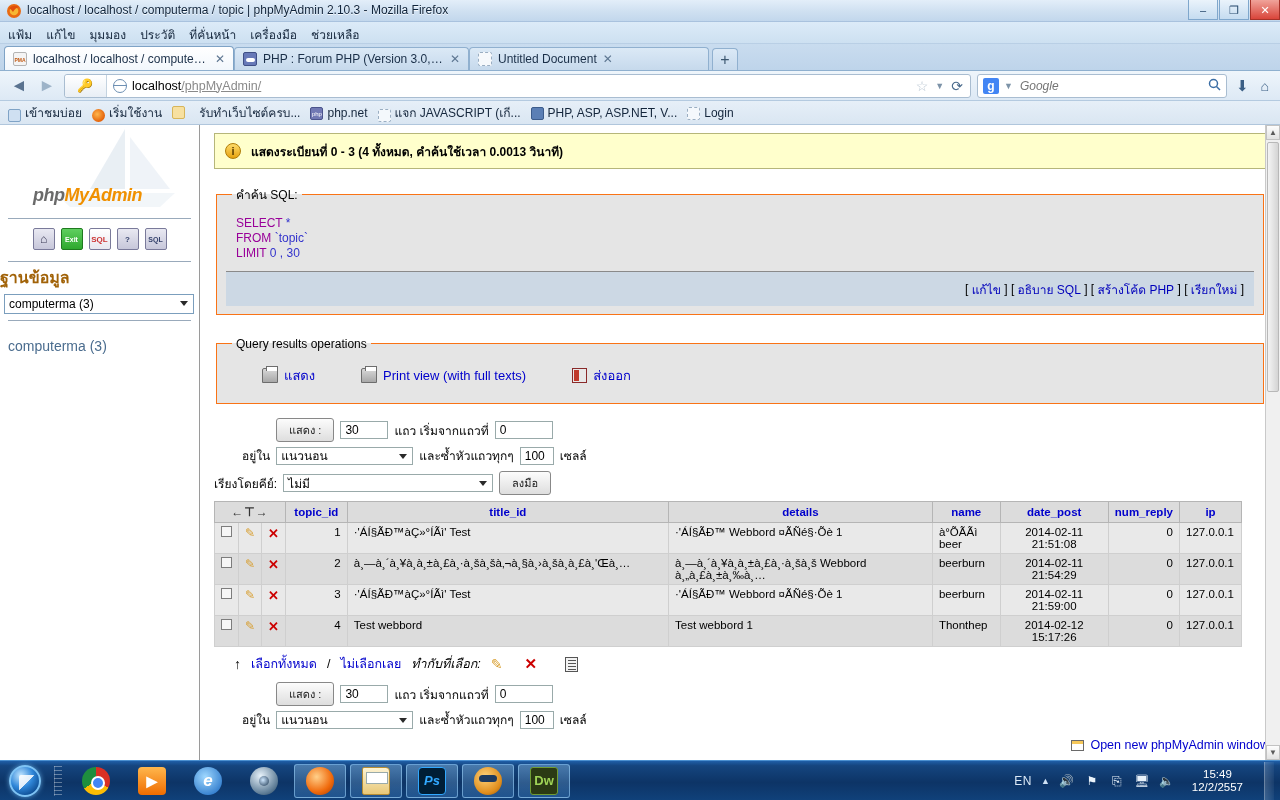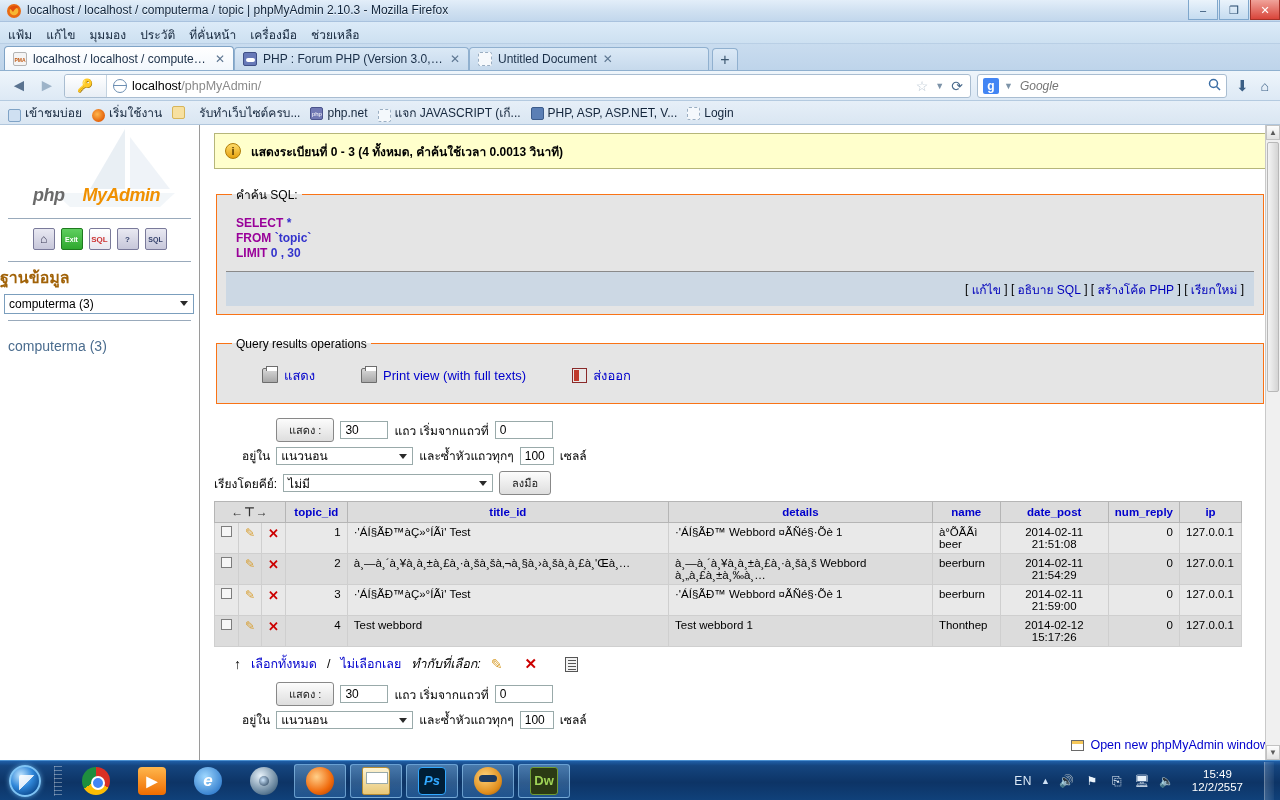--- a/index.html
+++ b/index.html
@@ -71,21 +71,21 @@
     position:relative; }
   .urlid { width:42px; height:22px; margin-left:-4px; display:flex; align-items:center;
     justify-content:center; background:linear-gradient(to bottom,#ffffff,#e8eef5);
     border-right:1px solid #c4d3e0; border-radius:3px 0 0 3px; }
   .keyico { font-size:13px; color:#4a6f9a; }
   .globeico { width:14px; height:14px; border-radius:50%; border:1.5px solid #6e90b3;
     margin:0 5px 0 6px; position:relative; flex:0 0 14px; }
   .globeico:after{ content:""; position:absolute; left:-1.5px; top:5px; width:14px;
     height:1.5px; background:#6e90b3; }
   .urltxt { font-size:12.5px; color:#000; }
-  .urltxt .dim { color:#8a8a8a; }
+  .urltxt .dim { color:#8a8a8a;text-decoration:underline; }
   .urlicons { margin-left:auto; display:flex; align-items:center; gap:7px; padding-right:3px; }
   .star { color:#b9c6d2; font-size:14px; }
   .caretdn { color:#7d93a8; font-size:9px; }
   .reload { color:#4a6b8c; font-size:14px; }
   .searchbar { width:250px; height:24px; background:#fff; border:1px solid #a9bdd1;
     border-radius:3px; display:flex; align-items:center; padding:0 5px; gap:5px; }
   .gbox { width:16px; height:16px; background:#4285f4; color:#fff; font-weight:bold;
     font-size:12px; text-align:center; line-height:16px; border-radius:2px; }
   .searchtxt { font-style:italic; color:#555; font-size:12px; }
   .magnify { margin-left:auto; color:#3b6ea5; font-size:13px; }
@@ -111,21 +111,21 @@
   .viewport { height: 635px; display:flex; background:#fff; position:relative; }
 
   .left { width:200px; background:#fff; border-right:1px solid #9a9a9a;
     position:relative; overflow:hidden; }
   .pma-logo-wrap { height:90px; position:relative; }
   .pma-ship { position:absolute; left:30px; top:2px; width:150px; height:88px;
     opacity:.22; }
   .pma-word { position:absolute; left:33px; top:60px; font-size:18px; font-weight:bold;
     font-style:italic; letter-spacing:-.5px; }
   .pma-word .a { color:#6a6a6a; }
-  .pma-word .b { color:#f09000;padding-left:18px; }
+  .pma-word .b { color:#f09000; }
   .sep { height:1px; background:#9ab; margin:3px 8px; }
   .iconrow { display:flex; gap:6px; justify-content:center; padding:6px 0 8px; }
   .sqico { width:22px; height:22px; border:1px solid #7a7a9a; border-radius:2px;
     background:linear-gradient(to bottom,#e9e9f2,#c7c7da);
     display:flex; align-items:center; justify-content:center;
     font-size:8px; font-weight:bold; }
   .sqico.home { color:#3a3a55; font-size:12px; }
   .sqico.exit { background:linear-gradient(to bottom,#5fcf5f,#2ea82e); color:#fff;
     font-size:7px; border-color:#1f7a1f; }
   .sqico.sql { color:#c33; background:linear-gradient(to bottom,#fff,#e7e7ef); }
@@ -157,21 +157,21 @@
     font-size:12px; font-weight:bold; color:#000; }
   .infoico { width:16px; height:16px; border-radius:50%;
     background:linear-gradient(to bottom,#fedb6a,#e6a310);
     border:1px solid #b07c06; color:#5a3d00; font-weight:bold; font-size:11px;
     text-align:center; line-height:15px; flex:0 0 16px; }
 
   .fieldset { border:1px solid #f97316; margin-top:16px; position:relative;
     background:#e5e5e5; }
   .fieldset > legend { font-size:12px; color:#000; padding:0 4px; margin-left:6px; }
   .sqlbox { padding:8px 10px 10px 10px; font-family:"Liberation Sans",sans-serif;
-    font-size:12px; line-height:15px; font-weight:bold; }
+    font-size:12px; line-height:15px; font-weight:normal; }
   .kw { color:#990099; }
   .num { color:#3333cc; }
   .str { color:#3333cc; }
   .sqlfoot { background:#ccd8e4; border-top:1px solid #8a8a8a; height:35px;
     display:flex; align-items:center; justify-content:flex-end; padding-right:10px;
     font-size:12px; }
   .sqlfoot a { color:#0000bb; text-decoration:none; }
   .sqlfoot .brk { color:#000; }
 
   .qroBody { padding:10px 12px; display:flex; align-items:center; gap:22px; }

